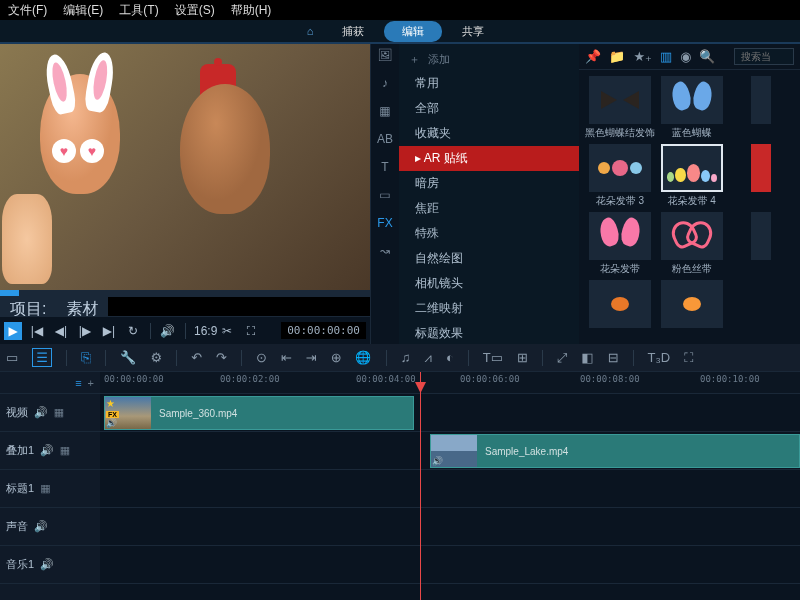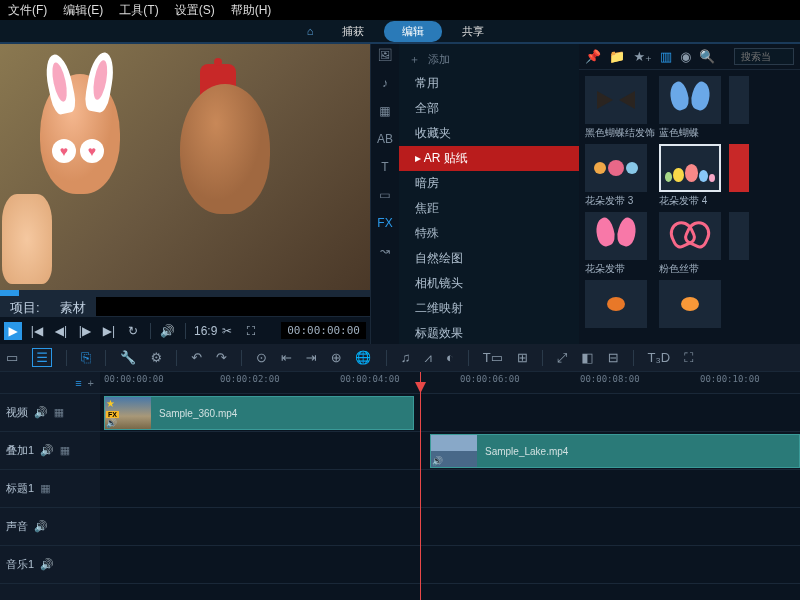--- a/index.html
+++ b/index.html
@@ -34,38 +34,38 @@
 .hand { position: absolute; left: 2px; top: 150px; width: 50px; height: 90px; background: radial-gradient(#f5c8a0, #e0a878); border-radius: 30% 30% 20% 20%; }
 
 .playbar { height: 6px; background: #1a2838; }
 .playbar .prog { height: 100%; width: 5%; background: #2a98e8; }
 .controls { height: 28px; background: #0a1420; display: flex; align-items: center; padding: 0 4px; gap: 6px; border-top: 1px solid #1a2838; }
 .controls .btn { width: 18px; height: 18px; color: #b0c0d0; text-align: center; line-height: 18px; cursor: pointer; font-size: 12px; }
 .controls .play { background: #2a98e8; color: #fff; }
 .controls .sep { width: 1px; height: 16px; background: #2a3a4a; margin: 0 2px; }
 .controls .tc { margin-left: auto; font-family: monospace; color: #a0b0c0; font-size: 11px; background: #000; padding: 2px 6px; }
 .project-row { height: 20px; display: flex; border-top: 1px solid #1a2838; }
-.project-row .ptab { padding: 2px 10px; background: #1a2838; color: #c0d0e0; font-size: 13px; }
+.project-row .ptab { padding: 2px 10px; background: #1a2838; color: #c0d0e0; font-size: 16px; }
 
 .rightpanel { flex: 1; display: flex; background: #0a1824; border-left: 1px solid #1a2838; }
 .vtoolbar { width: 28px; background: #0a1420; display: flex; flex-direction: column; padding-top: 4px; gap: 10px; align-items: center; }
 .vtoolbar .vt { width: 18px; height: 18px; color: #7a8a9a; cursor: pointer; font-size: 12px; text-align: center; }
 .vtoolbar .vt.active { color: #2a98e8; }
 .catlist { width: 180px; background: #0a1824; padding: 4px 0; }
 .catlist .addrow { display: flex; align-items: center; padding: 4px 10px; color: #6a7a8a; gap: 8px; }
 .catlist .item { padding: 4px 16px; color: #b0c0d0; cursor: pointer; font-size: 12px; }
 .catlist .item.selected { background: #b91c1c; color: #fff; }
 .catlist .item.selected::before { content: "▸ "; }
 
 .library { flex: 1; background: #0a1420; display: flex; flex-direction: column; }
 .libtop { height: 26px; display: flex; align-items: center; gap: 8px; padding: 0 6px; border-bottom: 1px solid #1a2838; }
 .libtop .li { color: #8a9aaa; cursor: pointer; font-size: 13px; }
 .libtop input { background: #0a1824; border: 1px solid #2a3a4a; color: #8a9aaa; padding: 2px 6px; width: 60px; font-size: 10px; margin-left: auto; }
 .libgrid { flex: 1; padding: 6px; display: grid; grid-template-columns: repeat(3, 1fr); gap: 4px; overflow: hidden; align-content: start; }
-.asset { display: flex; flex-direction: column; align-items: flex-start; gap: 2px; cursor: pointer; }
+.asset { display: flex; flex-direction: column; align-items: center; gap: 2px; cursor: pointer; }
 .asset .thumb { width: 62px; height: 48px; background: #1a2838; display: flex; align-items: center; justify-content: center; border: 1px solid transparent; }
 .asset.selected .thumb { border: 2px solid #e0e8f0; }
 .asset .label { font-size: 10px; color: #a0b0c0; white-space: nowrap; }
 
 .bowtie { width: 38px; height: 18px; position: relative; }
 .bowtie::before, .bowtie::after { content: ""; position: absolute; width: 16px; height: 18px; background: #2a2420; }
 .bowtie::before { left: 0; clip-path: polygon(0 0, 100% 50%, 0 100%); }
 .bowtie::after { right: 0; clip-path: polygon(100% 0, 0 50%, 100% 100%); }
 .butterfly-blue { width: 40px; height: 36px; position: relative; }
 .butterfly-blue::before, .butterfly-blue::after { content: ""; position: absolute; width: 18px; height: 28px; background: #6aa8e8; border-radius: 80% 40% 60% 40%; }
@@ -341,21 +341,21 @@
       <div class="track-header">
           <span>音乐1</span>
           <span class="ticon">🔊</span>
         </div>
     </div>
     <div class="track-area">
       <div class="playhead"></div>
       <div class="ruler-row">
         <span class="tick" style="left:4px">00:00:00:00</span>
         <span class="tick" style="left:120px">00:00:02:00</span>
-        <span class="tick" style="left:240px">00:00:04:00</span>
+        <span class="tick" style="left:256px">00:00:04:00</span>
         <span class="tick" style="left:360px">00:00:06:00</span>
         <span class="tick" style="left:480px">00:00:08:00</span>
         <span class="tick" style="left:600px">00:00:10:00</span>
 
       </div>
       <div class="track-row">
         <div class="clip" style="left:4px; width:310px">
           <div class="clipthumb">
               <span class="star">★</span>
               <span class="fx">FX</span>

